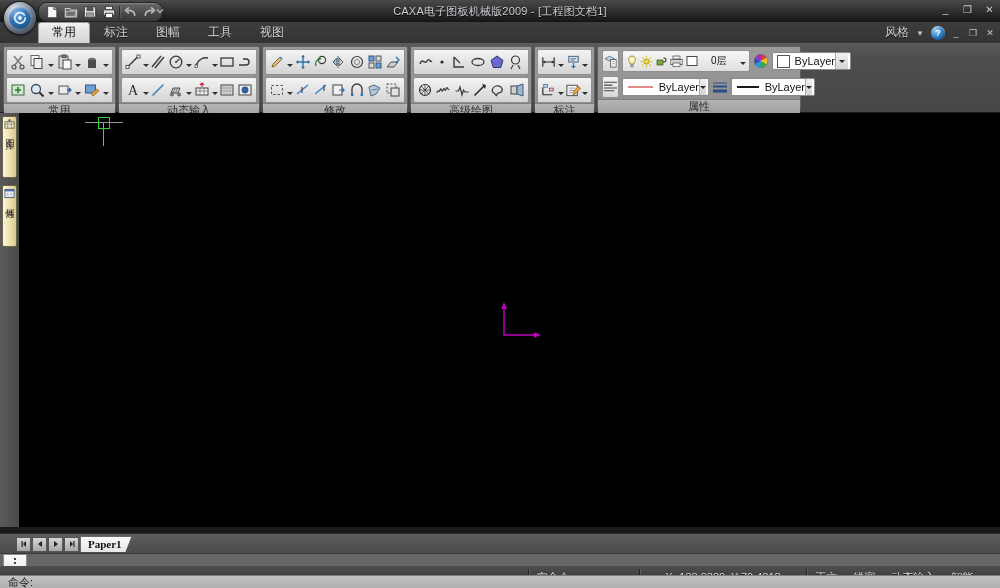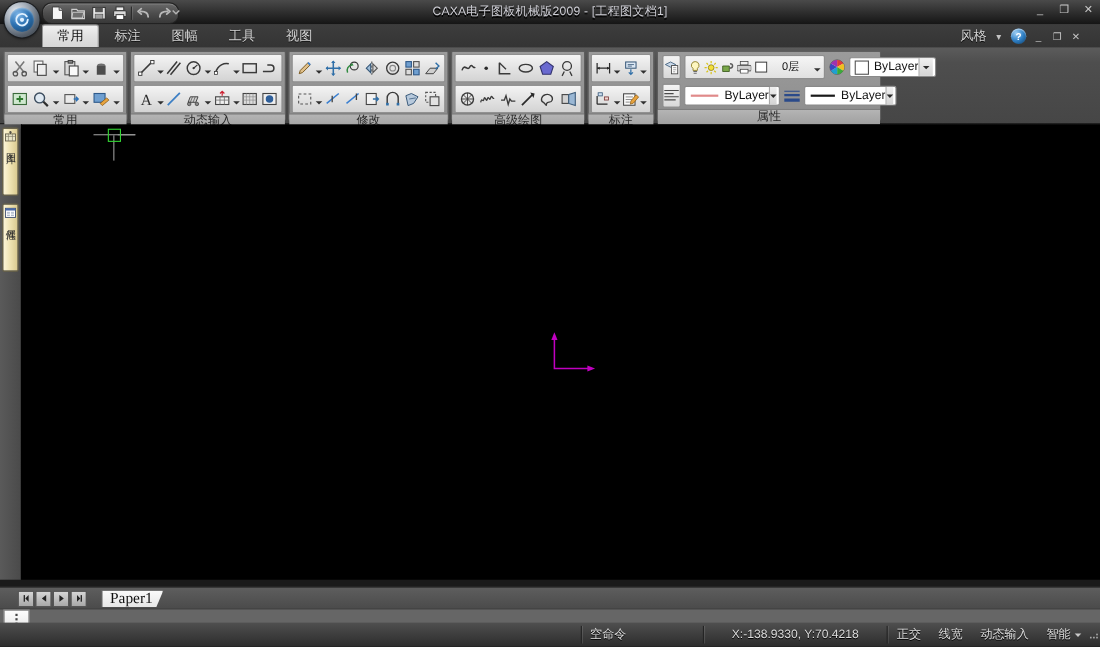--- a/index.html
+++ b/index.html
@@ -88,21 +88,21 @@
     text-shadow:0 1px 0 #111;
   }
   .tab.active {
     background: linear-gradient(180deg,#f2f2f2 0%,#e2e2e2 45%,#d6d6d6 100%);
     color:#111; text-shadow:none;
     border-radius:3px 3px 0 0;
     border:1px solid #9a9a9a; border-bottom:none;
     line-height:19px; height:20px; padding:0 13px;
   }
   .style-area {
-    position:absolute; right:16px; top:0; height:21px;
+    position:absolute; right:4px; top:0; height:21px;
     display:flex; align-items:center; gap:5px;
   }
   .style-label { font-size:12px; color:#d0d0d0; text-shadow:0 1px 0 #000; }
   .help-orb {
     width:14px;height:14px;border-radius:50%;
     background: radial-gradient(circle at 34% 30%, #9fd0f5 0%, #2f7fc4 50%, #0d3c66 100%);
     color:#fff; font-size:9px; font-weight:bold; text-align:center; line-height:14px;
     box-shadow: inset 0 1px 1px rgba(255,255,255,.5);
   }
   .mini-btn { width:12px; height:12px; color:#c4c4c4; font-size:9px;
@@ -205,24 +205,24 @@
     border-top:1px solid #2a2a2a;
     display:flex; align-items:center; padding-left:16px;
   }
   .navbtn {
     width:13px; height:13px; margin-right:1px;
     background: linear-gradient(180deg,#d6d6d6,#a8a8a8);
     border:1px solid #555; border-radius:1px;
     display:flex; align-items:center; justify-content:center;
   }
   .sheet-tab {
-    margin-left:12px; height:15px; line-height:15px; padding:0 9px 0 7px;
+    margin-left:0; height:15px; line-height:15px; padding:0 9px 0 7px;
     background:linear-gradient(180deg,#fafafa,#e6e6e6);
     border:1px solid #6a6a6a; border-bottom:none;
-    font-size:14px; font-weight:normal; color:#111;
+    font-size:11px; font-weight:bold; color:#111;
     font-family:"Liberation Serif", serif;
     clip-path: polygon(0 0, 100% 0, 88% 100%, 0 100%);
   }
 
   
   .cmdpanel {
     position:absolute; left:0; top:553px; width:1000px; height:22px;
     background:#666; border-top:1px solid #3b3b3b;
   }
   .cmd-grip {
@@ -886,14 +886,17 @@
     <svg class="sb-grip" viewBox="0 0 12 12">
       <g fill="#a8a8a8">
         <rect x="8" y="8" width="1.6" height="1.6"></rect>
           <rect x="5" y="8" width="1.6" height="1.6"></rect>
         <rect x="8" y="5" width="1.6" height="1.6"></rect>
           <rect x="2" y="8" width="1.6" height="1.6"></rect>
       </g>
     </svg>
   </div>
 
+  <div style="position:absolute;left:0;top:575px;width:1000px;height:13px;background:linear-gradient(180deg,#c2c2c2,#acacac);border-top:1px solid #7e7e7e;z-index:5;">
+    <div style="position:absolute;left:8px;top:0;height:13px;line-height:13px;font-size:11px;color:#1a1a1a;">命令:</div>
+  </div>
 
 </div>
 
 </body></html>

